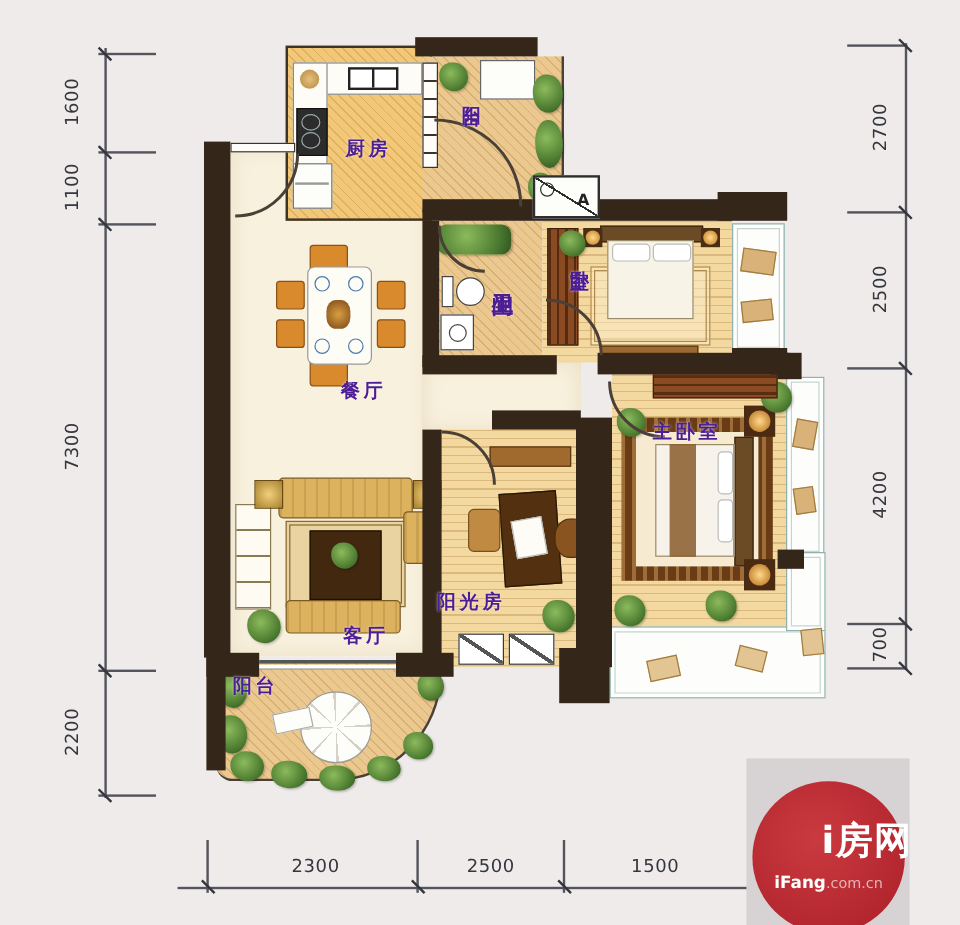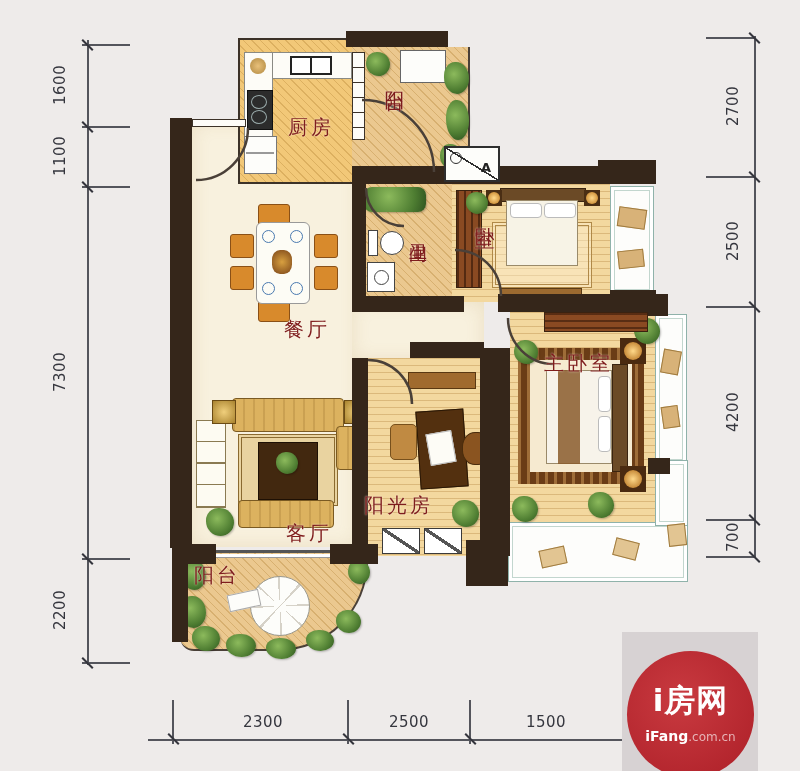--- a/index.html
+++ b/index.html
@@ -26,27 +26,27 @@
   .plant{position:absolute;background:radial-gradient(circle at 40% 38%,#8cba5c,#4d7c31 65%,#2f5420);border-radius:46% 54% 50% 55%;box-shadow:1px 1px 2px rgba(0,0,0,.25)}
   .sofa{position:absolute;background:#dcb25f;border:1.5px solid #7a5a22;border-radius:4px;box-sizing:border-box;background-image:repeating-linear-gradient(90deg,rgba(120,80,20,.18) 0 2px,transparent 2px 10px)}
   .chair{position:absolute;background:#d88a2c;border:1.5px solid #8a5016;border-radius:3px;box-sizing:border-box}
   .arcsvg{position:absolute;overflow:visible}
   
   .dline{position:absolute;background:#54555c}
   .tick{position:absolute;width:15px;height:2px;background:#34353d;transform:rotate(45deg)}
   .dimlab{position:absolute;font-size:15px;color:#35363e;letter-spacing:.5px;text-align:center;white-space:nowrap}
   .dimlab.v{transform:rotate(-90deg)}
   
-  .rlab{position:absolute;font-size:20px;font-weight:400;color:#7f1d1d;letter-spacing:3px;white-space:nowrap;text-shadow:0 0 2px rgba(255,250,240,.8)}
+  .rlab{position:absolute;font-size:16px;font-weight:700;color:#4c1d95;letter-spacing:3px;white-space:nowrap;text-shadow:0 0 2px rgba(255,250,240,.8)}
   .rlab.vert{writing-mode:vertical-rl;letter-spacing:0;line-height:1.05}
   
   .logo-sq{position:absolute;left:622px;top:632px;width:136px;height:139px;background:#d7d2d3}
   .logo-circle{position:absolute;left:627px;top:651px;width:127px;height:127px;border-radius:50%;
       background:radial-gradient(circle at 42% 38%,#c93a40,#b2242c 80%)}
-  .logo-title{position:absolute;left:627px;top:680px;width:127px;text-align:center;color:#fff;font-size:31px;font-weight:700;letter-spacing:1px}
+  .logo-title{position:absolute;left:659px;top:680px;width:127px;text-align:center;color:#fff;font-size:31px;font-weight:700;letter-spacing:1px}
   .logo-domain{position:absolute;left:627px;top:728px;width:127px;text-align:center;color:#fff;font-size:14px;font-weight:700}
   .logo-domain .rest{font-size:12px;font-weight:400;color:#e6b3b6}
 </style>
 </head>
 <body>
 
 <div class="canvas">
 
   <div class="floor f-cream" style="left:192px;top:122px;width:166px;height:425px"></div>
   <div class="floor f-cream" style="left:352px;top:302px;width:132px;height:58px"></div>

